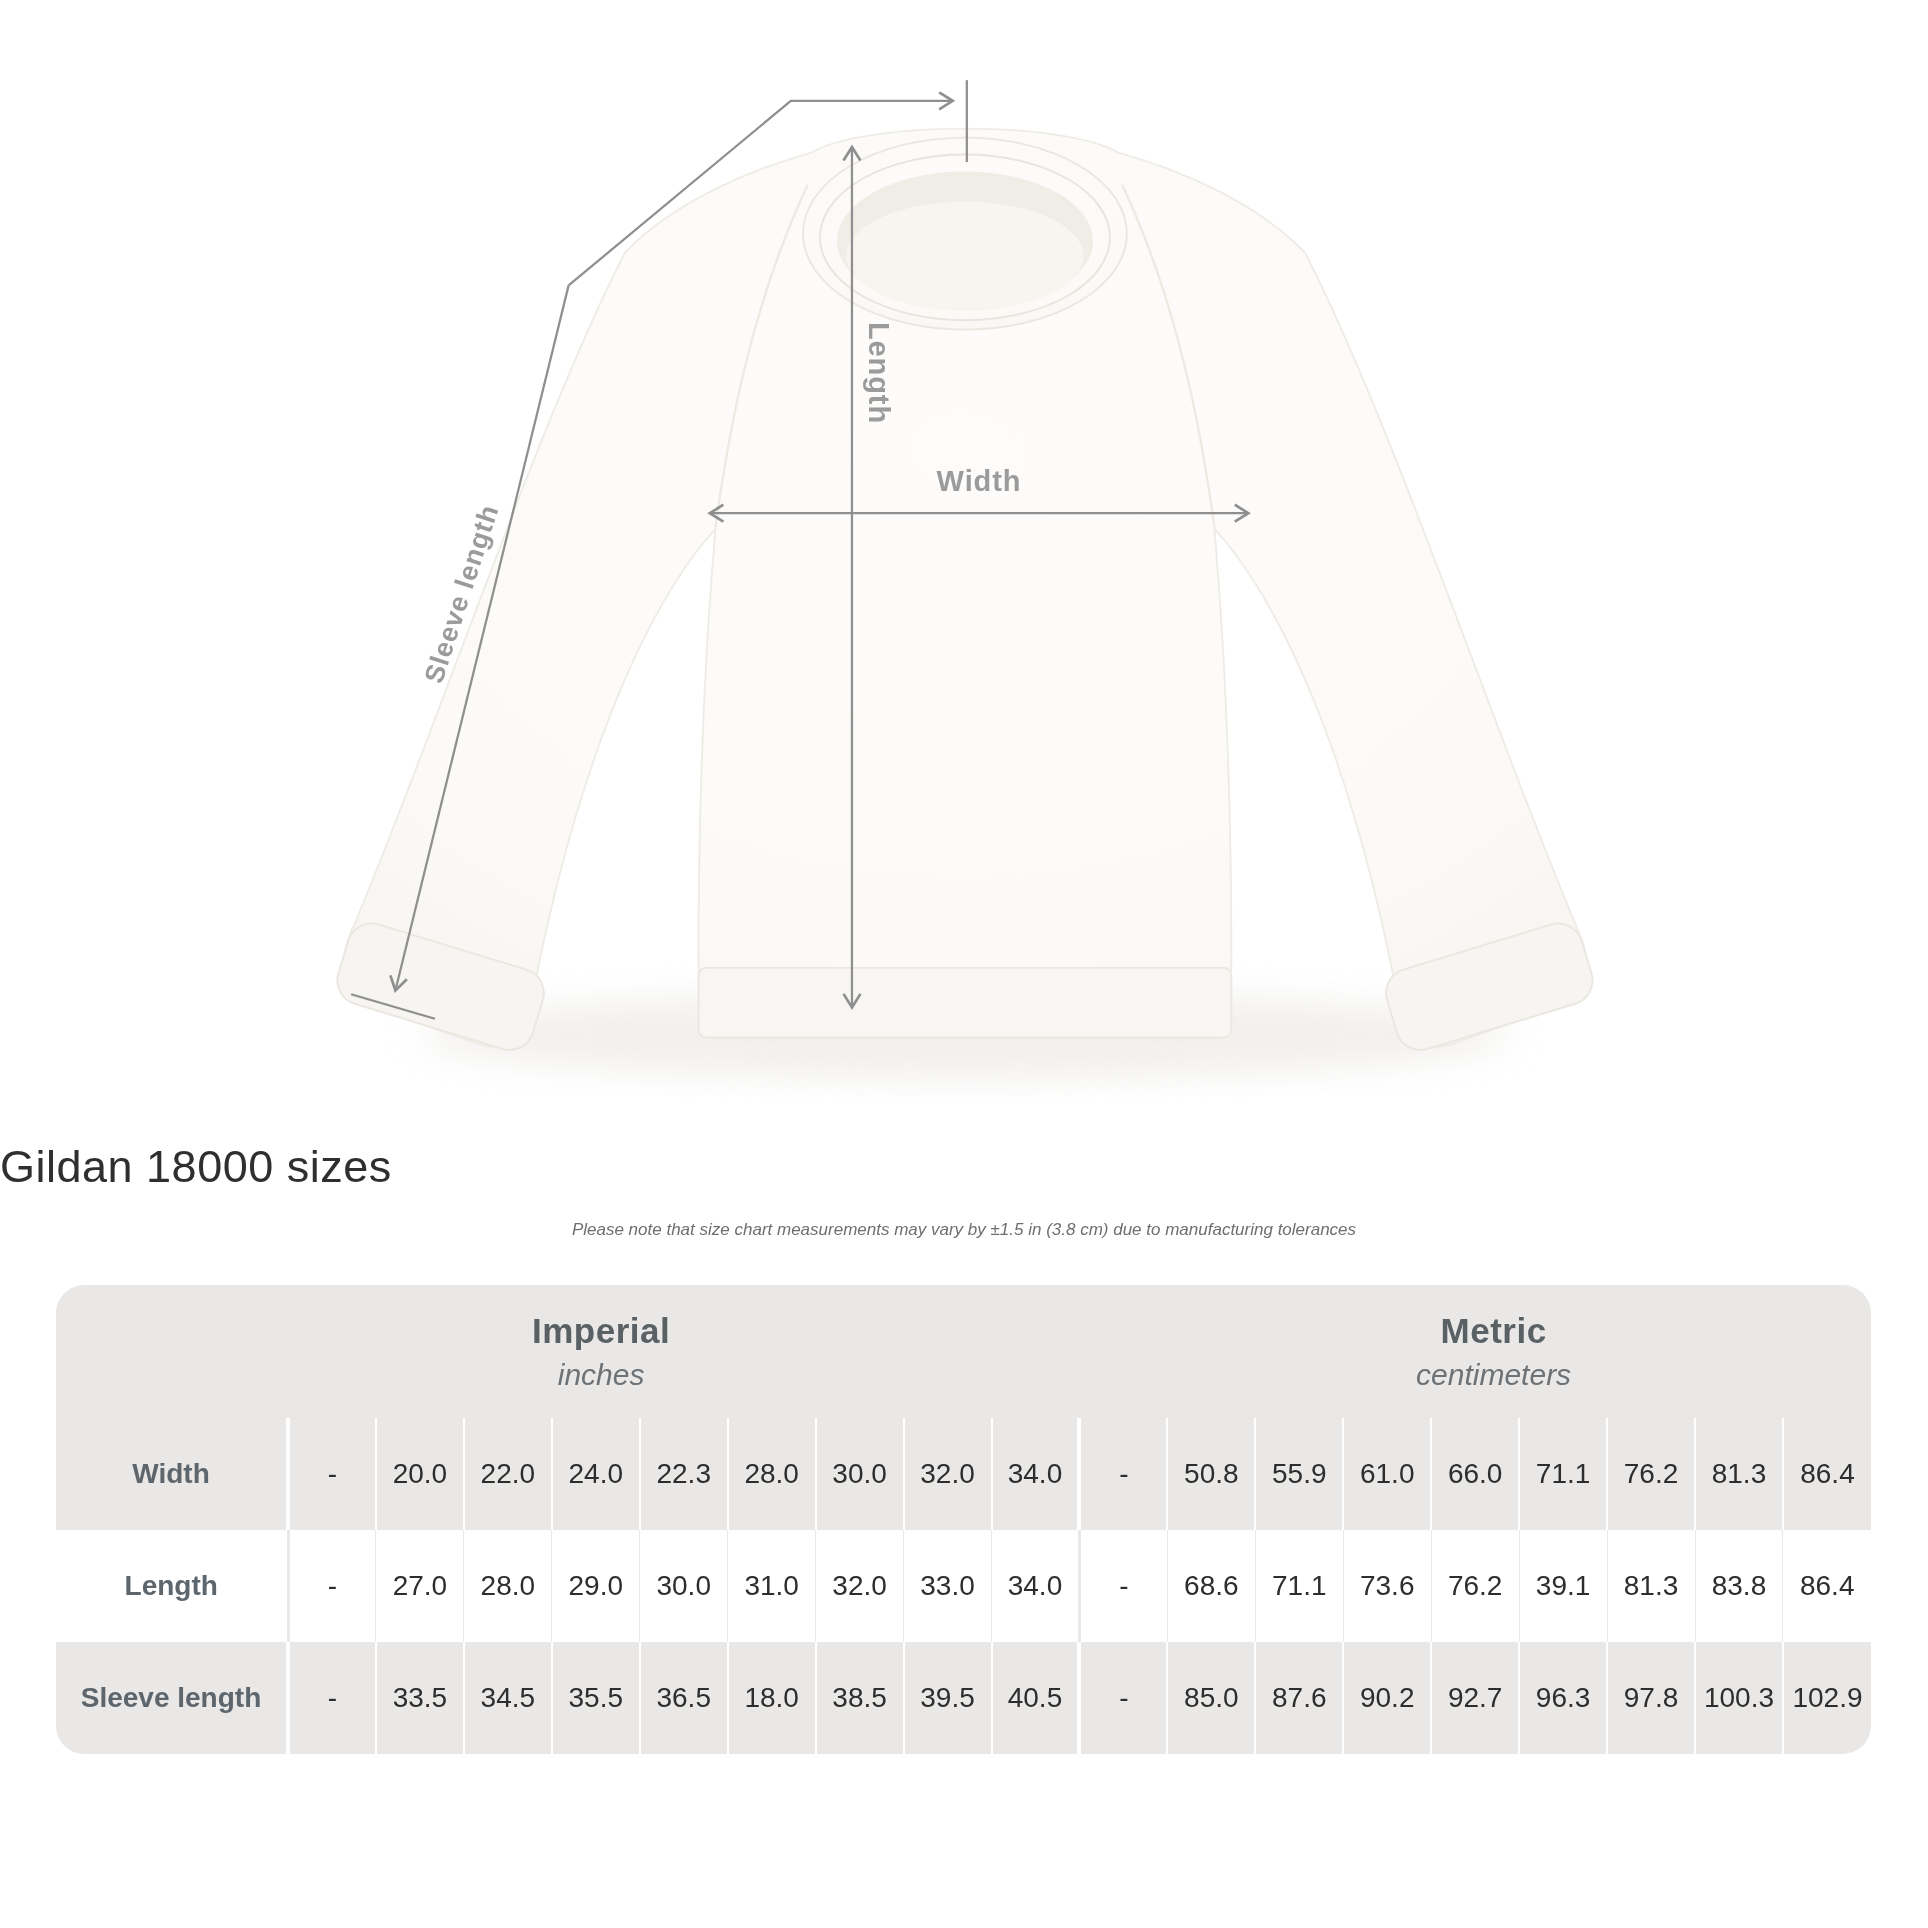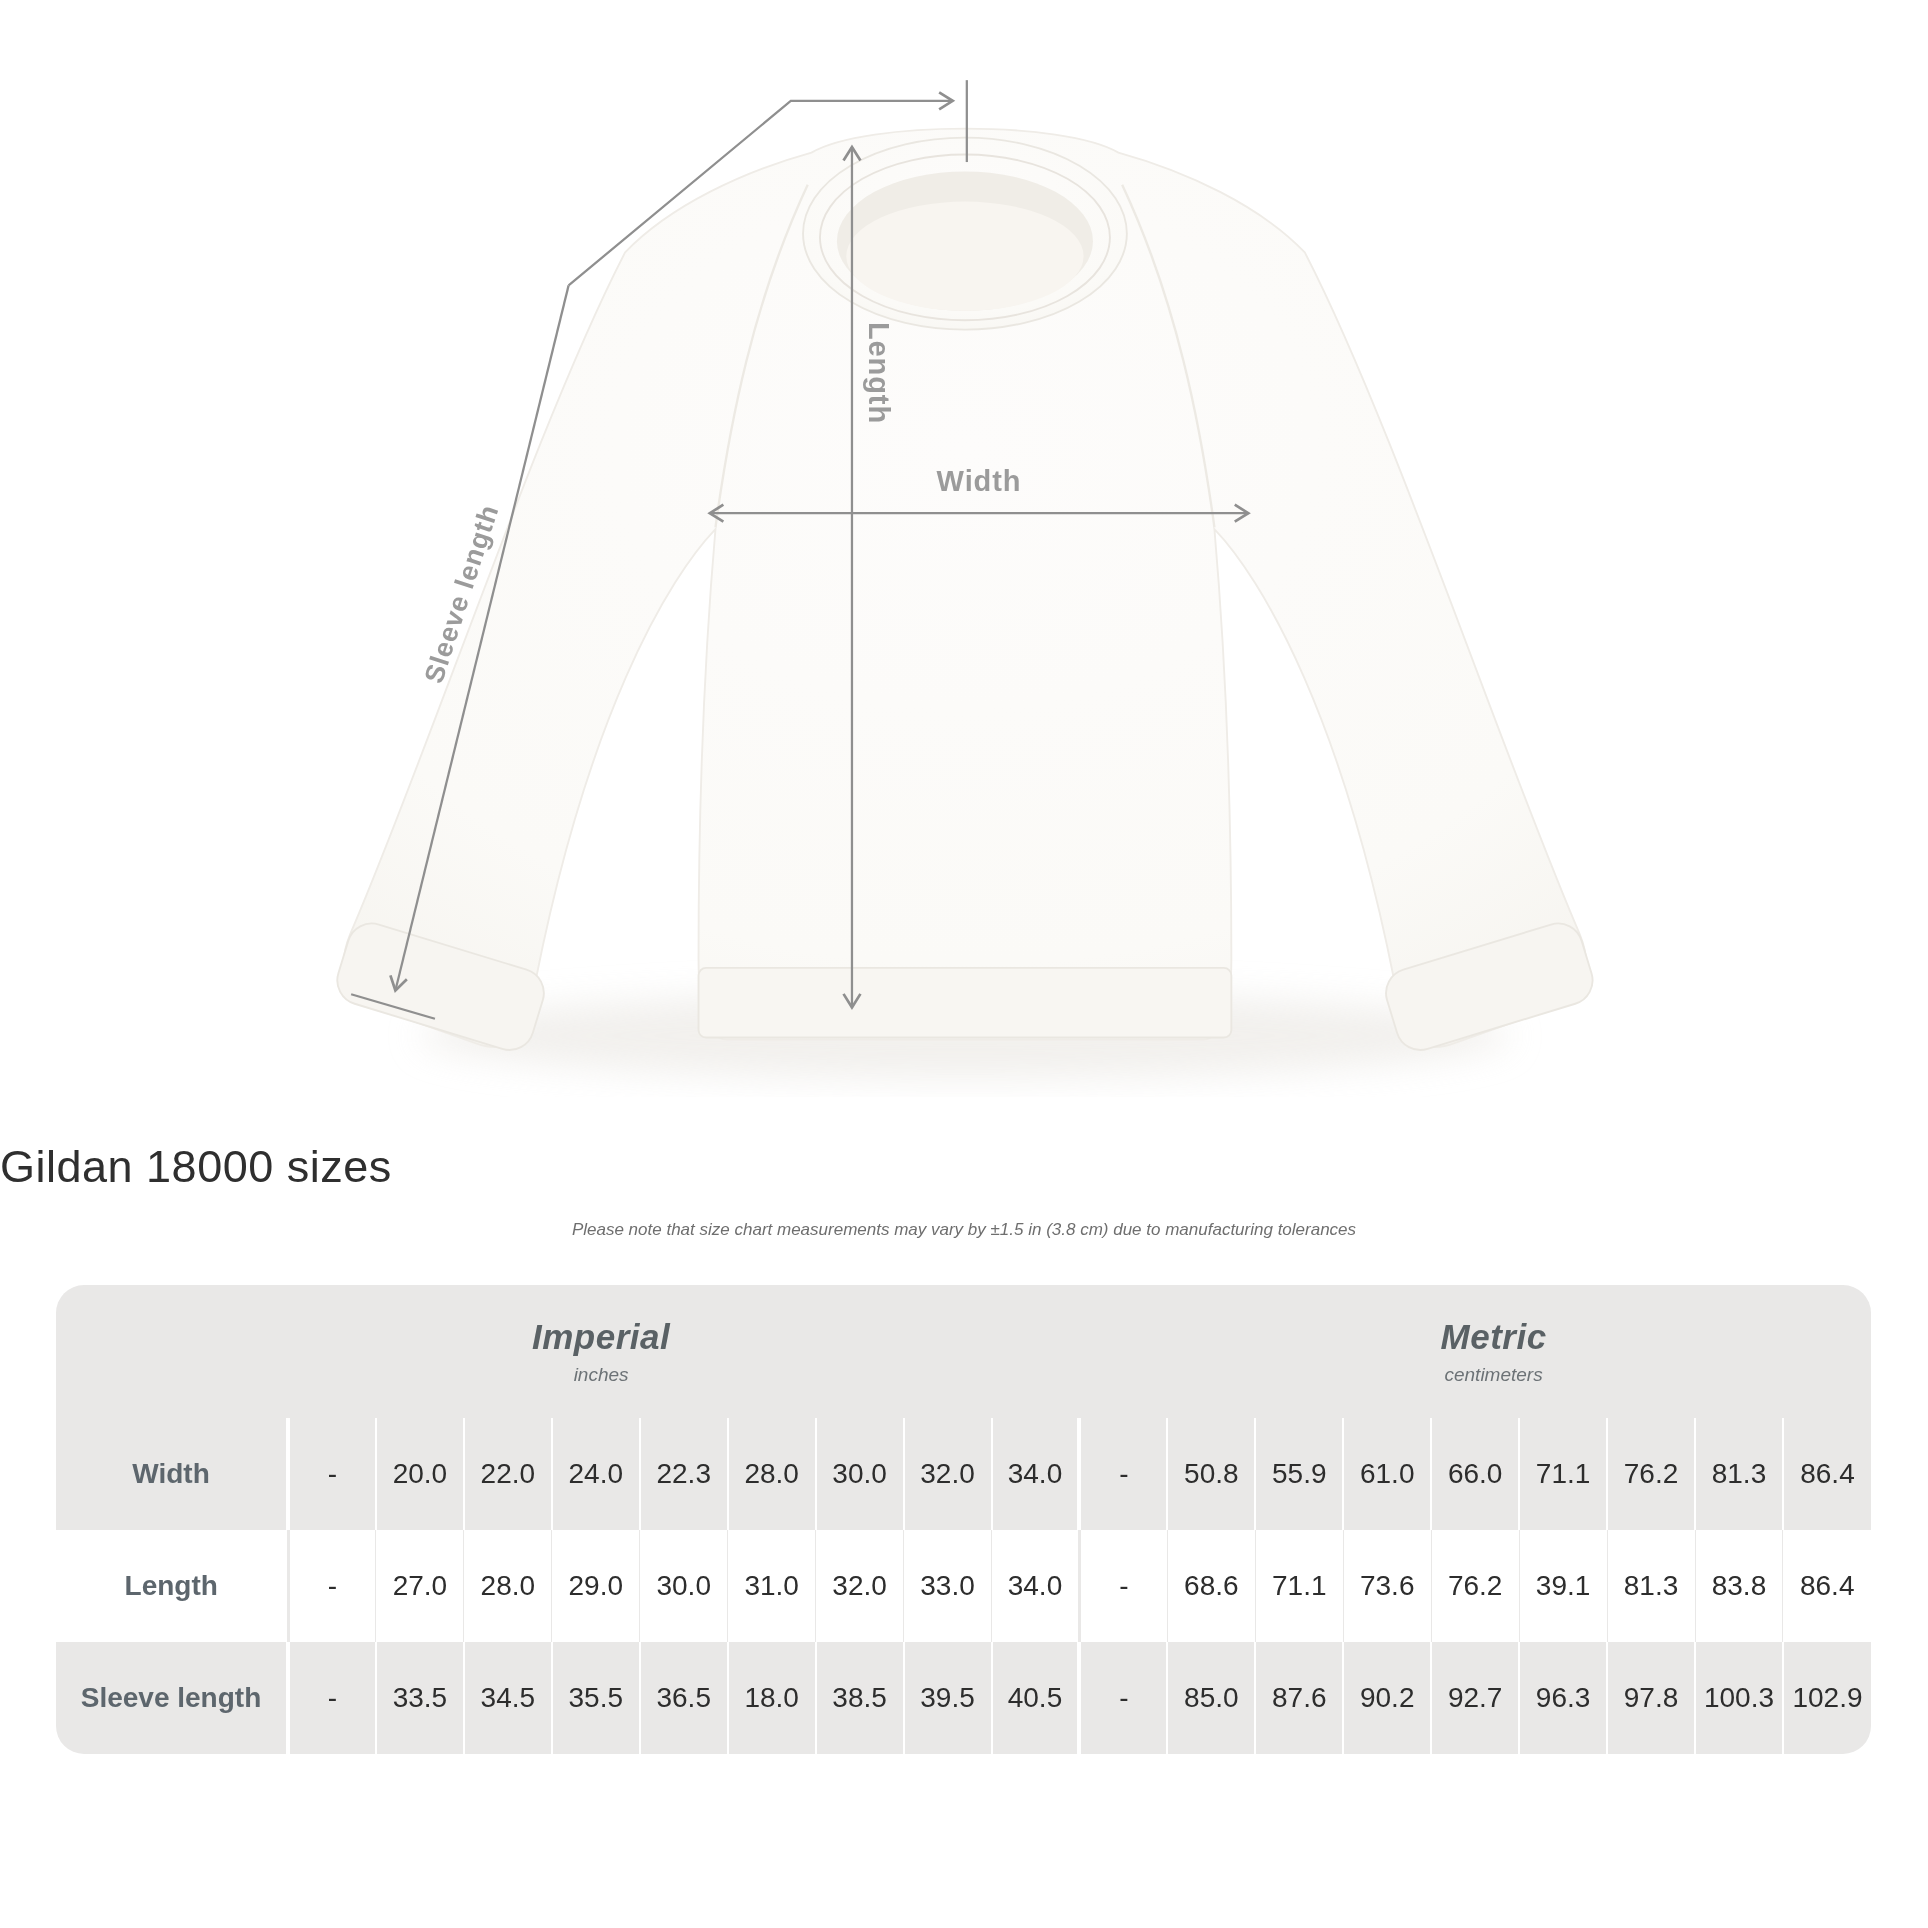--- a/index.html
+++ b/index.html
@@ -22,22 +22,22 @@
         font-style:italic;font-size:17px;color:#6e6e6e;}
 
   
   .chart{position:absolute;left:56px;top:1285px;width:1815px;border-radius:28px;overflow:hidden;}
   .band{display:flex;height:133px;background:#e9e8e7;}
   .band .grp{display:flex;flex-direction:column;align-items:center;justify-content:center;gap:5.6px;}
   .band .grp.imp{width:56.43%;}
   .band .grp.met{width:43.57%;}
   .band .grp.imp .inner{transform:translateX(33px);text-align:center;}
   .band .grp.met .inner{text-align:center;margin-left:36px;}
-  .ug-label{font-size:35px;font-weight:bold;font-style:italic;color:#5a6165;letter-spacing:0.5px;}
-  .ug-unit{font-size:19px;font-style:italic;color:#6c7276;margin-top:7.5px;}
+  .ug-label{font-size:35px;font-weight:bold;color:#5a6165;letter-spacing:0.5px;}
+  .ug-unit{font-size:30px;font-style:italic;color:#6c7276;margin-top:7.5px;}
 
   table.size-table{width:100%;border-collapse:collapse;table-layout:fixed;}
   col.c-size{width:232px;}
   tr{height:112px;}
   th,td{padding:0;text-align:center;vertical-align:middle;font-size:28px;line-height:1;}
   th{font-weight:bold;color:#5d666d;}
   .r-head{background:#ffffff;}
   .r-head td{font-weight:bold;color:#6d767c;border-left:1.9px solid #e9e8e7;}
   .r-head td.fs{border-left-width:3.8px;}
   .r-head td.ms{border-left-width:3.8px;}

